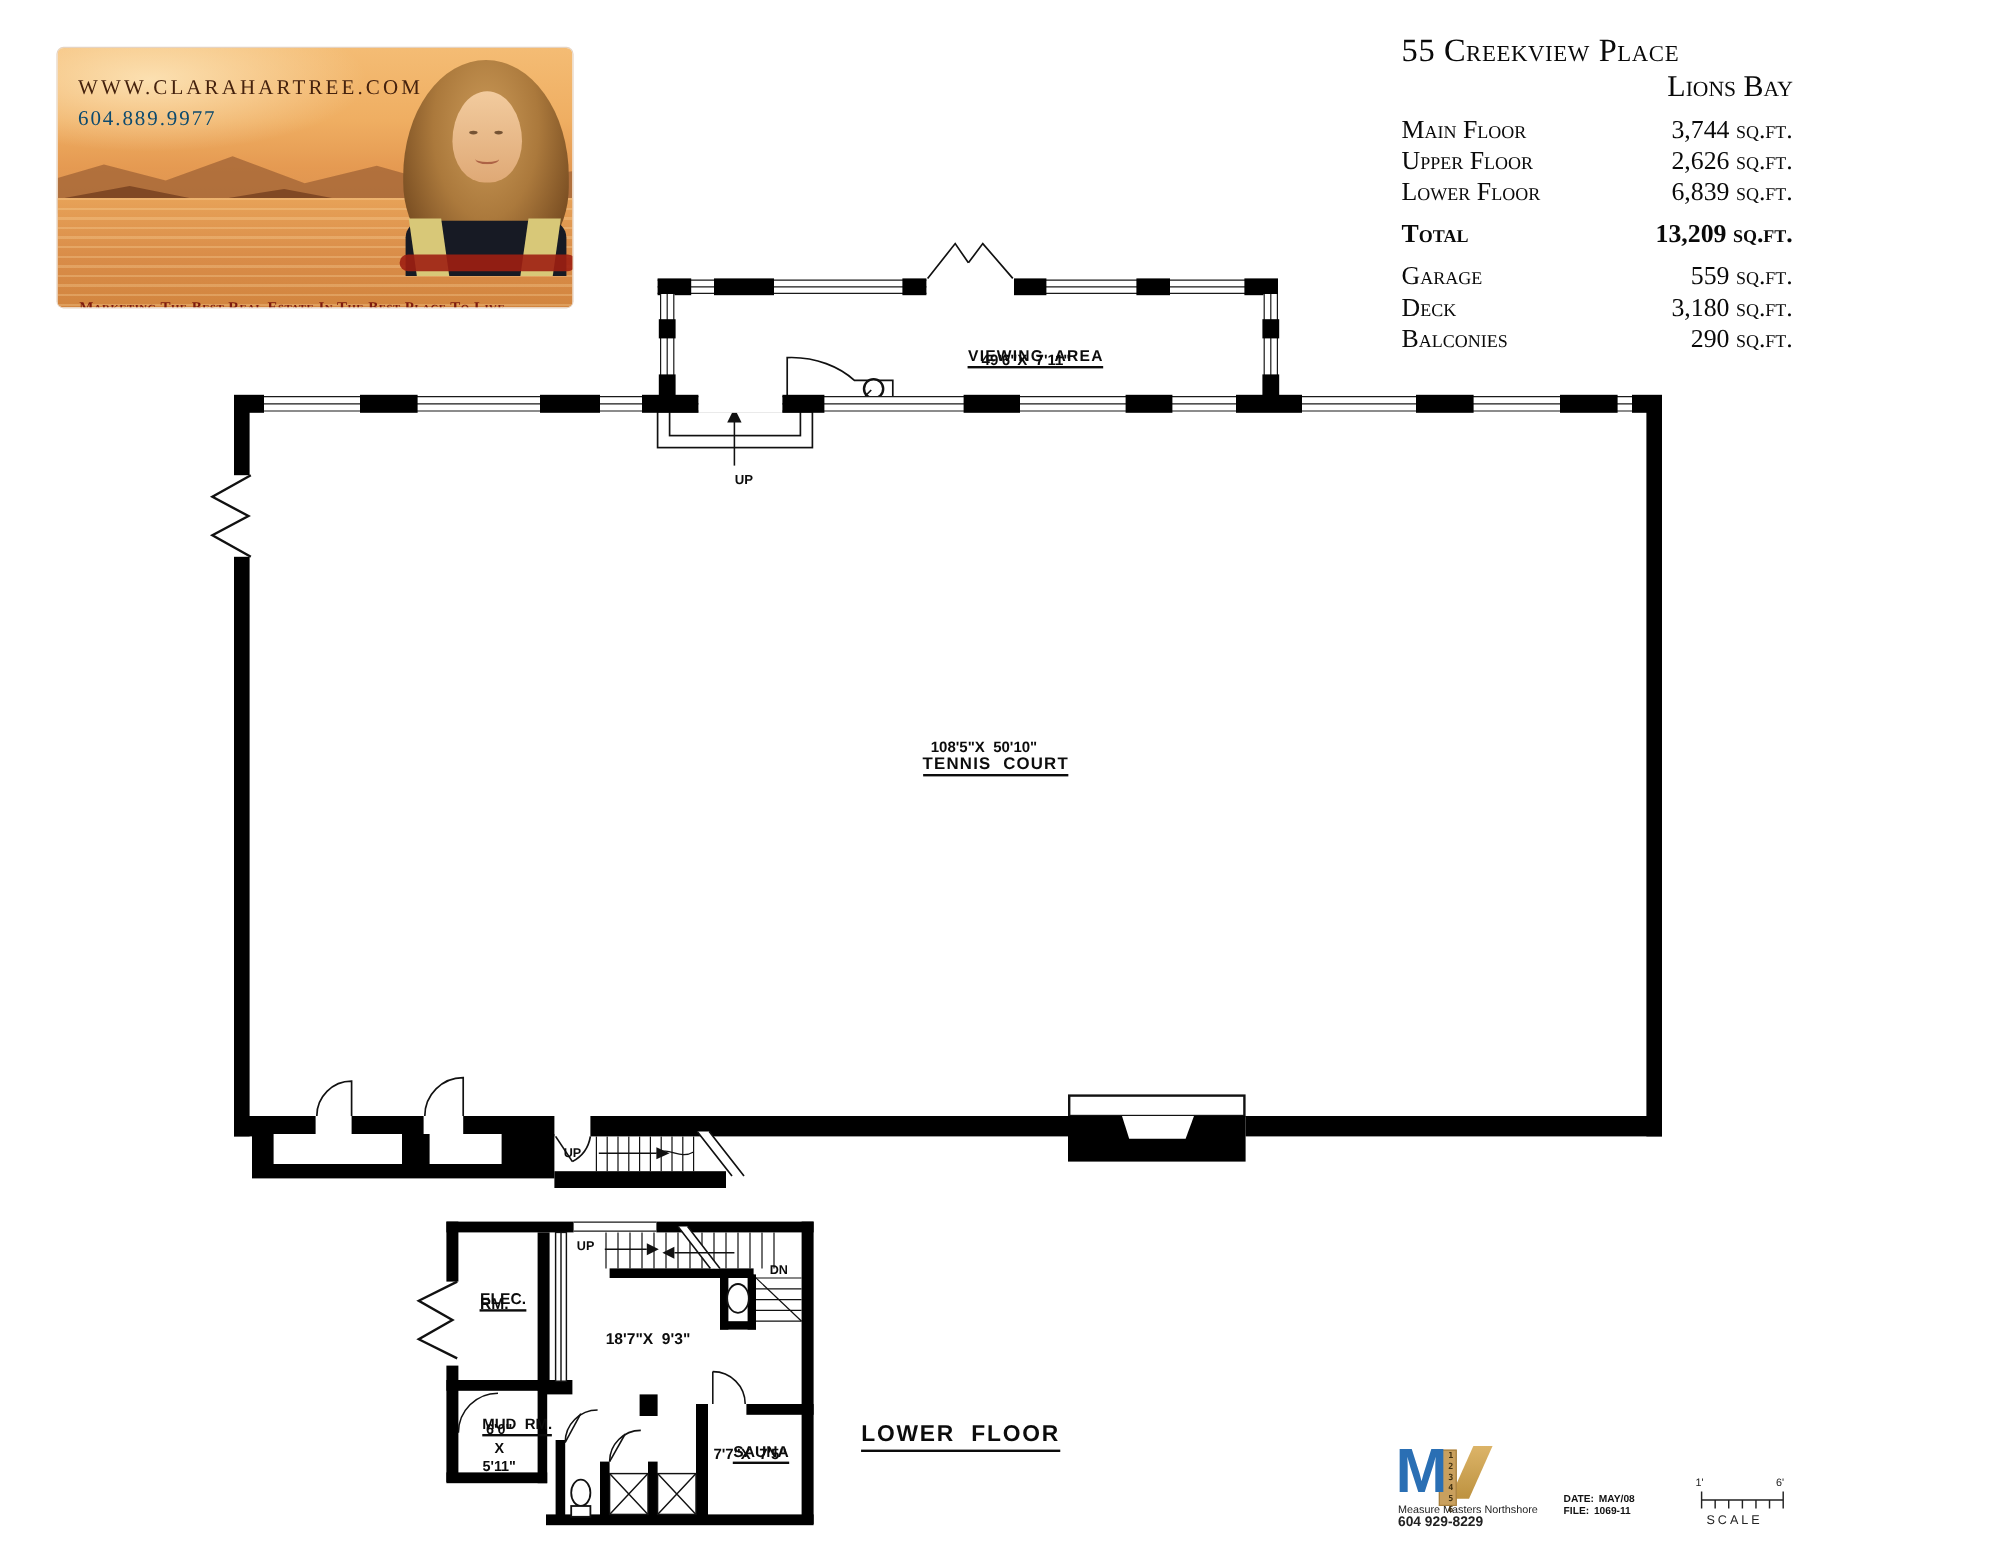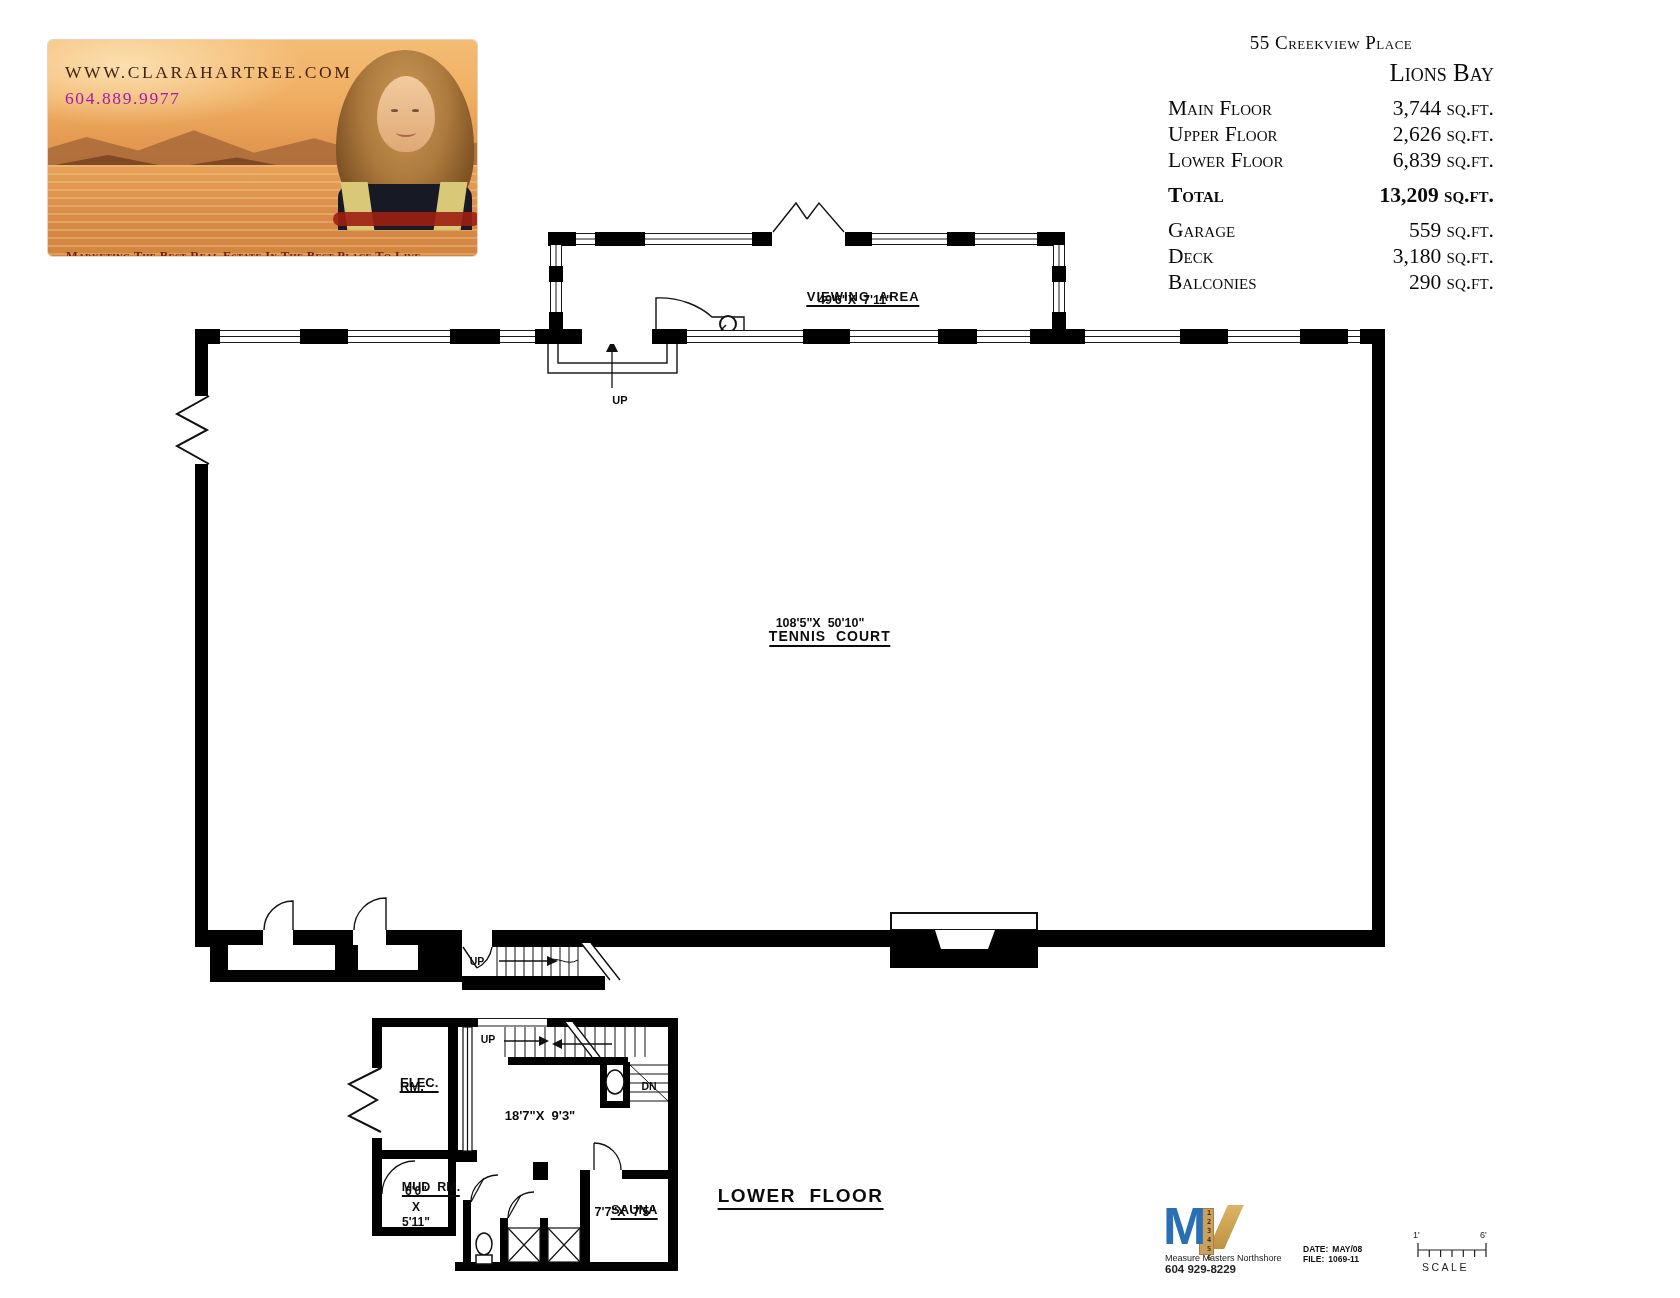--- a/index.html
+++ b/index.html
@@ -16,21 +16,21 @@
         clip-path:polygon(0 100%,0 62%,9% 42%,21% 66%,34% 30%,48% 70%,62% 44%,76% 74%,100% 52%,100% 100%);}
   .card .mtn2{position:absolute;left:0;right:0;top:44%;height:20%;background:#7c4423;opacity:.92;
         clip-path:polygon(0 100%,0 72%,14% 46%,29% 76%,44% 52%,60% 82%,78% 56%,100% 76%,100% 100%);}
   .card .water{position:absolute;left:0;right:0;top:58%;bottom:0;
         background:linear-gradient(180deg,#e7a258,#d98c48 55%,#d2853f);}
   .card .sheen{position:absolute;left:0;right:0;top:58%;bottom:0;opacity:.5;
         background:repeating-linear-gradient(180deg,rgba(255,224,170,.55) 0 2px,rgba(255,224,170,0) 2px 8px);}
   .card .web{position:absolute;left:17px;top:22px;font-family:"Liberation Serif",serif;
         font-size:17.5px;letter-spacing:2.6px;color:#45220e;}
   .card .tel{position:absolute;left:17px;top:48px;font-family:"Liberation Serif",serif;
-        font-size:17.5px;letter-spacing:1.6px;color:#a21caf;}
+        font-size:17.5px;letter-spacing:1.6px;color:#0c4a6e;}
   .portrait{position:absolute;left:282px;top:10px;width:150px;height:178px;}
   .portrait .hair{position:absolute;left:6px;top:0;width:138px;height:176px;
         background:radial-gradient(ellipse at 50% 32%,#cb9a58 0%,#ab793c 45%,#7d5124 78%,#6b4018 100%);
         border-radius:50% 50% 42% 46% / 55% 55% 40% 42%;}
   .portrait .body{position:absolute;left:8px;bottom:-2px;width:134px;height:46px;background:#171a24;
         border-radius:14px 14px 0 0;}
   .portrait .lapelL,.portrait .lapelR{position:absolute;bottom:-2px;width:27px;height:48px;background:#d8c878;}
   .portrait .lapelL{left:14px;transform:skewX(8deg);}
   .portrait .lapelR{right:16px;transform:skewX(-8deg);}
   .portrait .face{position:absolute;left:47px;top:26px;width:58px;height:76px;
@@ -44,21 +44,21 @@
         font-size:30px;letter-spacing:-1px;color:#0e0e0e;}
   .card .reg{font-size:9px;vertical-align:super;color:#0e0e0e;font-weight:bold;margin-left:1px;}
   .card .agent{font-family:"Liberation Serif",serif;font-variant:small-caps;font-size:32px;
         letter-spacing:2.5px;color:#f6ecd9;margin-left:9px;text-shadow:0 1px 2px rgba(70,25,0,.55);}
   .card .tagline{position:absolute;left:18px;top:209px;width:406px;font-family:"Liberation Serif",serif;
         font-variant:small-caps;font-weight:bold;font-size:12.5px;letter-spacing:.4px;color:#7d1b0e;white-space:nowrap;}
 
   
   .propinfo{position:absolute;left:1168px;top:26px;width:326px;font-family:"Liberation Serif",serif;
         font-variant:small-caps;color:#0a0a0a;}
-  .ptitle{font-size:19px;line-height:33px;text-align:center;letter-spacing:.5px;white-space:nowrap;}
+  .ptitle{font-size:27px;line-height:33px;text-align:left;letter-spacing:.5px;white-space:nowrap;}
   .ptitle2{font-size:25px;line-height:27px;text-align:right;margin-bottom:9px;}
   .prow{display:flex;justify-content:space-between;font-size:21.5px;line-height:26px;}
   .prow.total{font-weight:bold;margin:9px 0;align-items:center;}
 
   
   .lbl{position:absolute;transform:translateX(-50%);font-family:"Liberation Sans",sans-serif;
        font-weight:bold;color:#0c0c0c;white-space:pre;text-align:center;}
   .lbl .u{border-bottom:2px solid #0c0c0c;padding-bottom:1px;display:inline-block;}
   .chblock{position:absolute;left:687px;top:1055px;font-family:"Liberation Sans",sans-serif;
        font-weight:bold;color:#0c0c0c;font-size:13.5px;line-height:17px;letter-spacing:.5px;white-space:pre;}
@@ -331,21 +331,21 @@
   <div class="lbl" style="left:855px;top:293px;font-size:12.5px">49'6"X  7'11"</div>
   <div class="lbl" style="left:620px;top:394px;font-size:11px">UP</div>
 
   <div class="lbl" style="left:820px;top:612px;font-size:14px;letter-spacing:1px">
     <span class="u">TENNIS  COURT</span>
   </div>
   <div class="lbl" style="left:820px;top:616px;font-size:12.5px">108'5"X  50'10"</div>
 
   <div class="lbl" style="left:477px;top:955px;font-size:10.5px">UP</div>
   <div class="lbl" style="left:488px;top:1033px;font-size:10.5px">UP</div>
-  <div class="lbl" style="left:649px;top:1080px;font-size:10.5px">DN</div>
+  <div class="lbl" style="left:649px;top:1053px;font-size:10.5px">DN</div>
 
   <div class="lbl" style="left:412px;top:1060px;font-size:13px">
     <span class="u">ELEC.</span>
   </div>
   <div class="lbl" style="left:412px;top:1079px;font-size:13px">RM.</div>
 
   <div class="lbl" style="left:540px;top:1108px;font-size:13px">18'7"X  9'3"</div>
 
 
   <div class="lbl" style="left:424px;top:1166px;font-size:12.5px">

